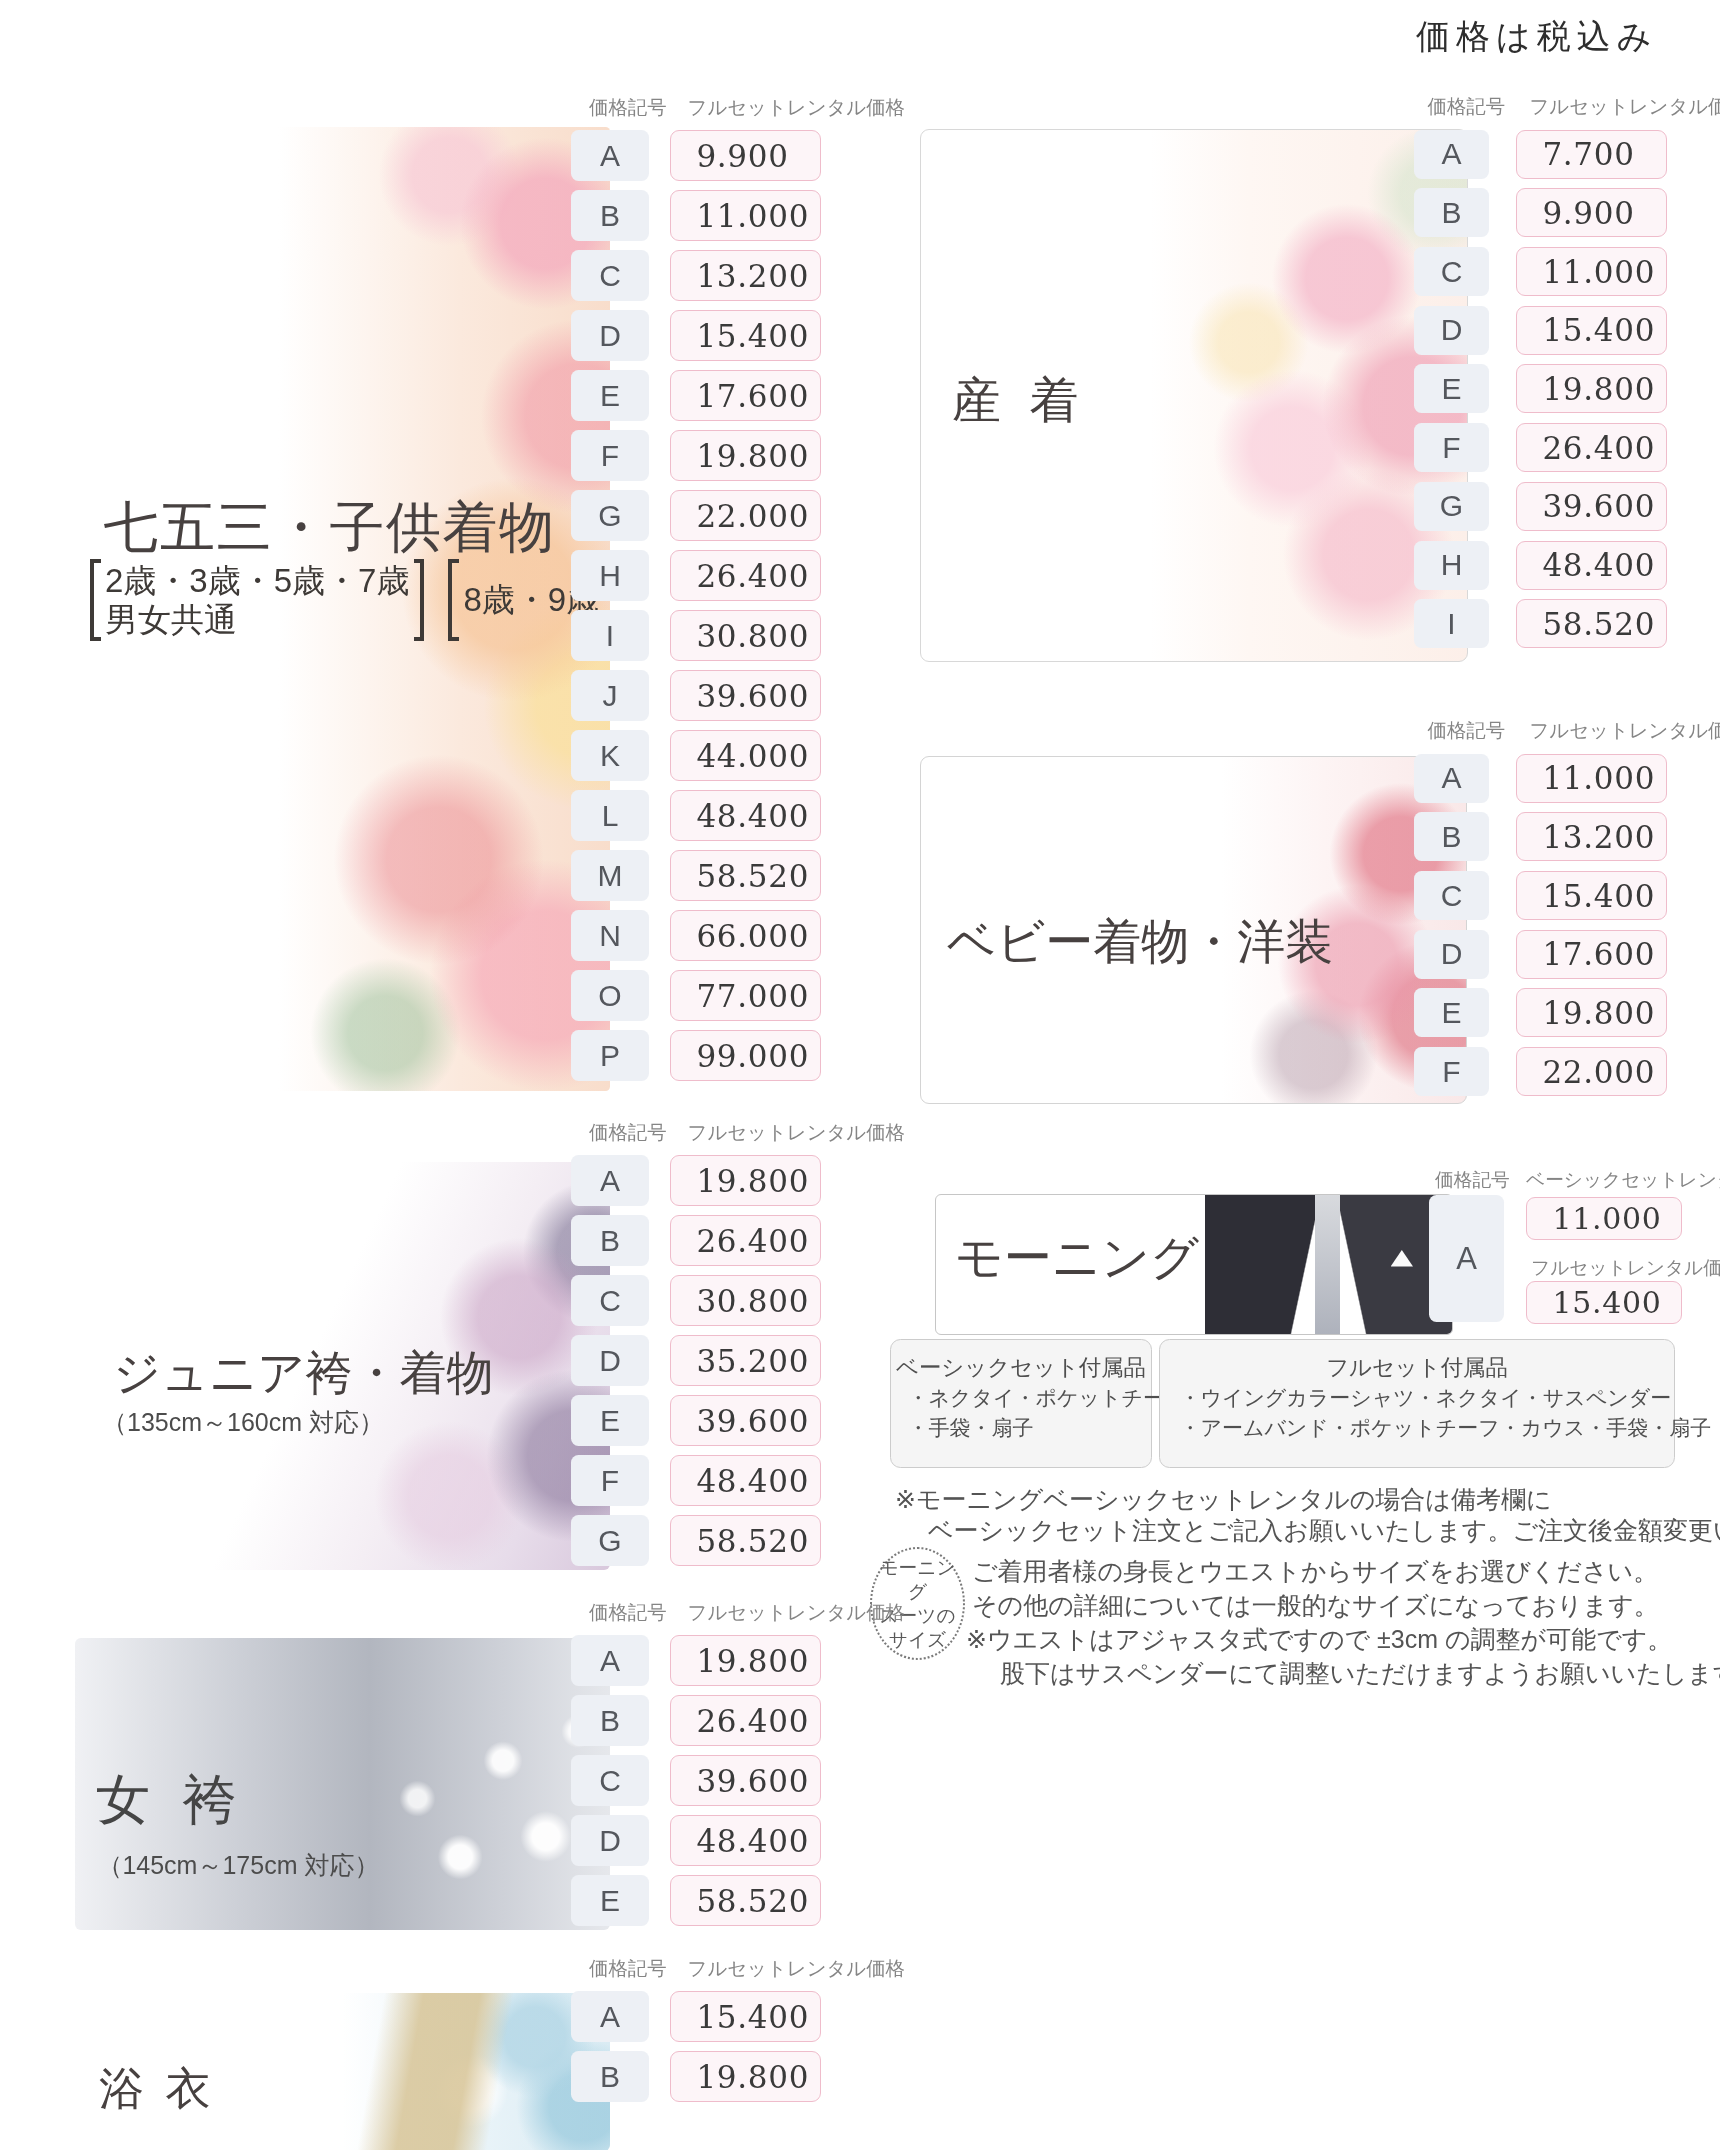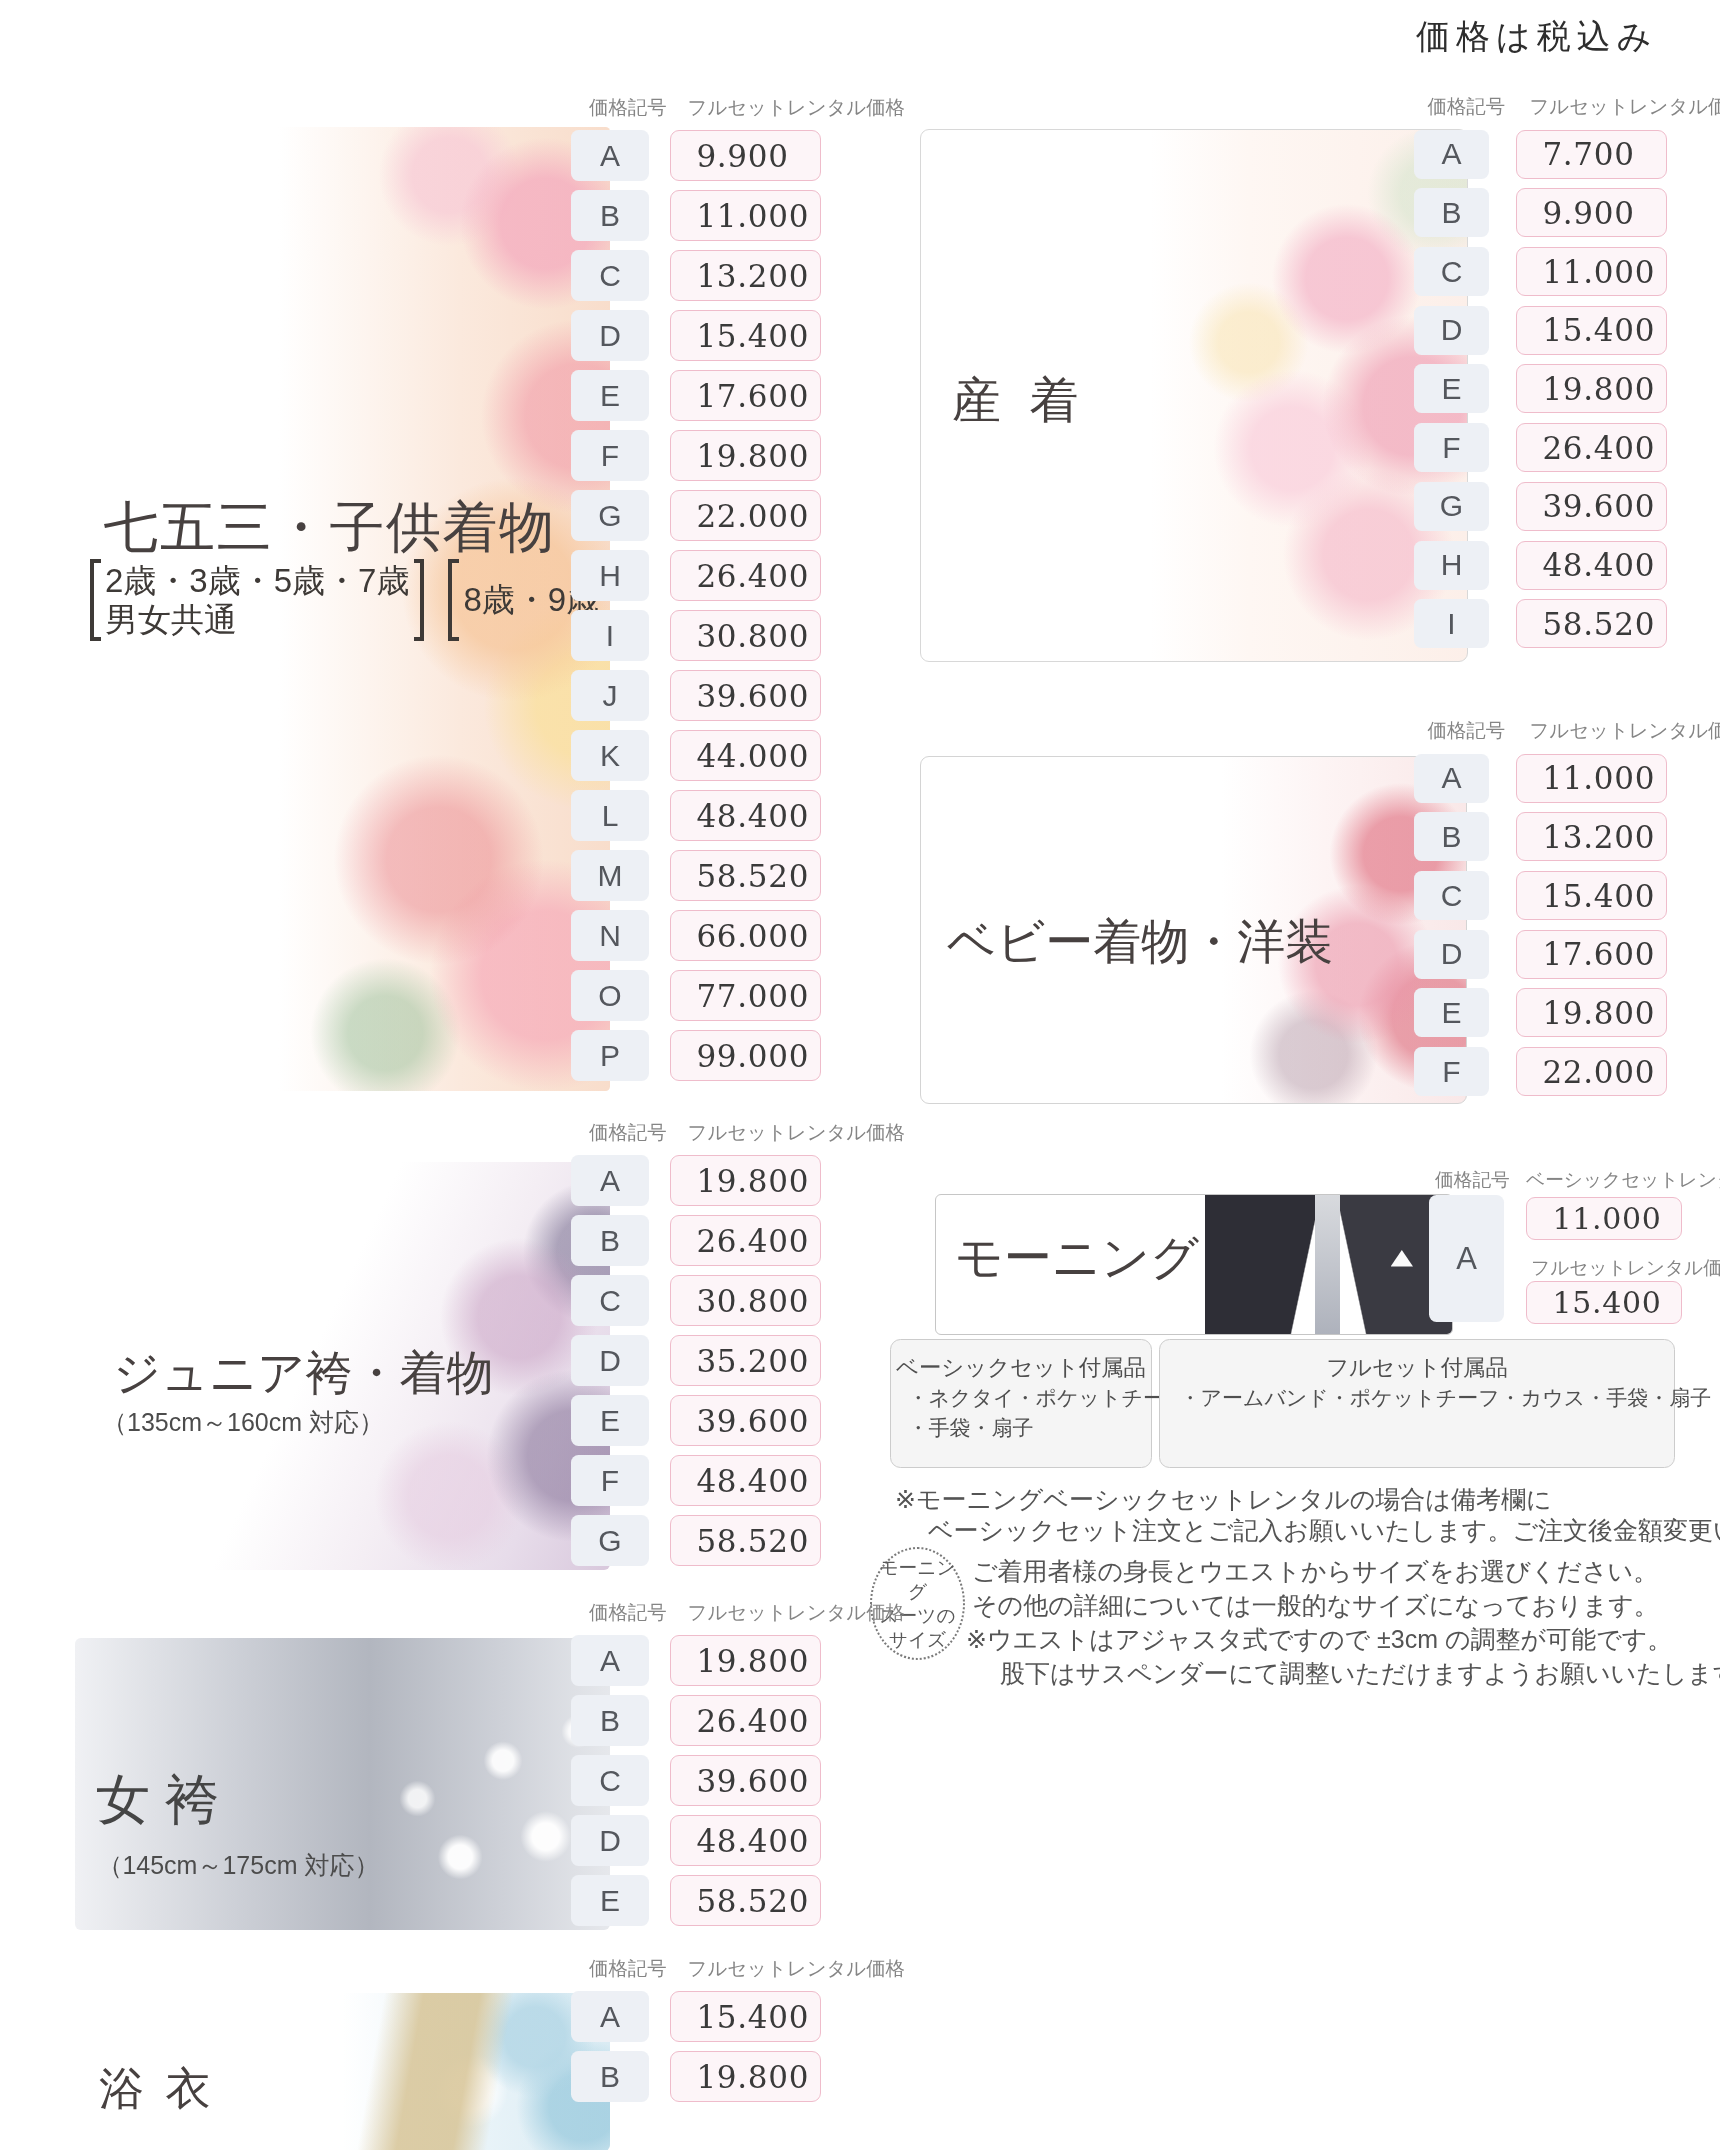--- a/index.html
+++ b/index.html
@@ -64,21 +64,21 @@
   #panel-junior .sub{left:27px;top:244px;}
 
   #panel-onnabakama{left:30px;top:1638px;width:535px;height:292px;
     background:
      radial-gradient(circle at 72% 75%, rgba(255,255,255,.95) 0 12px, rgba(255,255,255,0) 22.4px),
      radial-gradient(circle at 80% 42%, rgba(255,255,255,.9) 0 10.5px, rgba(255,255,255,0) 19.4px),
      radial-gradient(circle at 88% 68%, rgba(255,255,255,.95) 0 13.5px, rgba(255,255,255,0) 25.4px),
      radial-gradient(circle at 64% 55%, rgba(255,255,255,.8) 0 9px, rgba(255,255,255,0) 18px),
      radial-gradient(circle at 94% 32%, rgba(255,255,255,.85) 0 9px, rgba(255,255,255,0) 16.5px),
      linear-gradient(90deg,#f0f1f4 0%,#cdd0d7 30%,#b2b6bf 55%,#ced1d8 80%,#e6e8ec 100%);}
-  #panel-onnabakama .ttl{left:21px;top:126px;font-size:54px;color:#454545;}
+  #panel-onnabakama .ttl{left:21px;top:126px;font-size:54px;color:#454545;font-family:Liberation Mono, monospace;}
   #panel-onnabakama .sub{left:22.4px;top:211px;}
 
   #panel-yukata{left:30px;top:1993px;width:535px;height:158px;
     background:
      linear-gradient(100deg, rgba(0,0,0,0) 55%, rgba(215,196,150,.85) 62%, rgba(215,196,150,.85) 72%, rgba(0,0,0,0) 78%),
      radial-gradient(circle at 86% 28%, rgba(180,215,230,.85) 0 30px, rgba(180,215,230,0) 60px),
      radial-gradient(circle at 95% 72%, rgba(150,200,220,.7) 0 34px, rgba(150,200,220,0) 67px),
      radial-gradient(circle at 74% 62%, rgba(255,255,255,.95) 0 18.7px, rgba(255,255,255,0) 37px),
      linear-gradient(90deg,#ffffff 0%,#ffffff 50%,#eef6fa 68%,#d9ebf3 100%);}
   #panel-yukata .ttl{left:24px;top:66px;font-size:45px;letter-spacing:4.5px;}
@@ -385,20 +385,21 @@
   <div class="m-label" style="left:1531px;top:1255px;">フルセットレンタル価格</div>
   <div class="m-price" style="left:1526px;top:1281px;">15.400</div>
 
   <div class="attach-box" id="attach-basic">
     <div class="abx-title">ベーシックセット付属品</div>
     <div class="abx-item">・ネクタイ・ポケットチーフ</div>
     <div class="abx-item">・手袋・扇子</div>
   </div>
   <div class="attach-box" id="attach-full">
     <div class="abx-title">フルセット付属品</div>
+    <div class="abx-item">・ウイングカラーシャツ・ネクタイ・サスペンダー</div>
     <div class="abx-item">・アームバンド・ポケットチーフ・カウス・手袋・扇子</div>
   </div>
 
   <div class="note-line" style="left:895px;top:1483px;">※モーニングベーシックセットレンタルの場合は備考欄に</div>
   <div class="note-line" style="left:928px;top:1514px;">ベーシックセット注文とご記入お願いいたします。ご注文後金額変更いたします。</div>
 
   <div class="size-circle">
     <div>モーニング</div>
     <div>スーツの</div>
     <div>サイズ</div>

